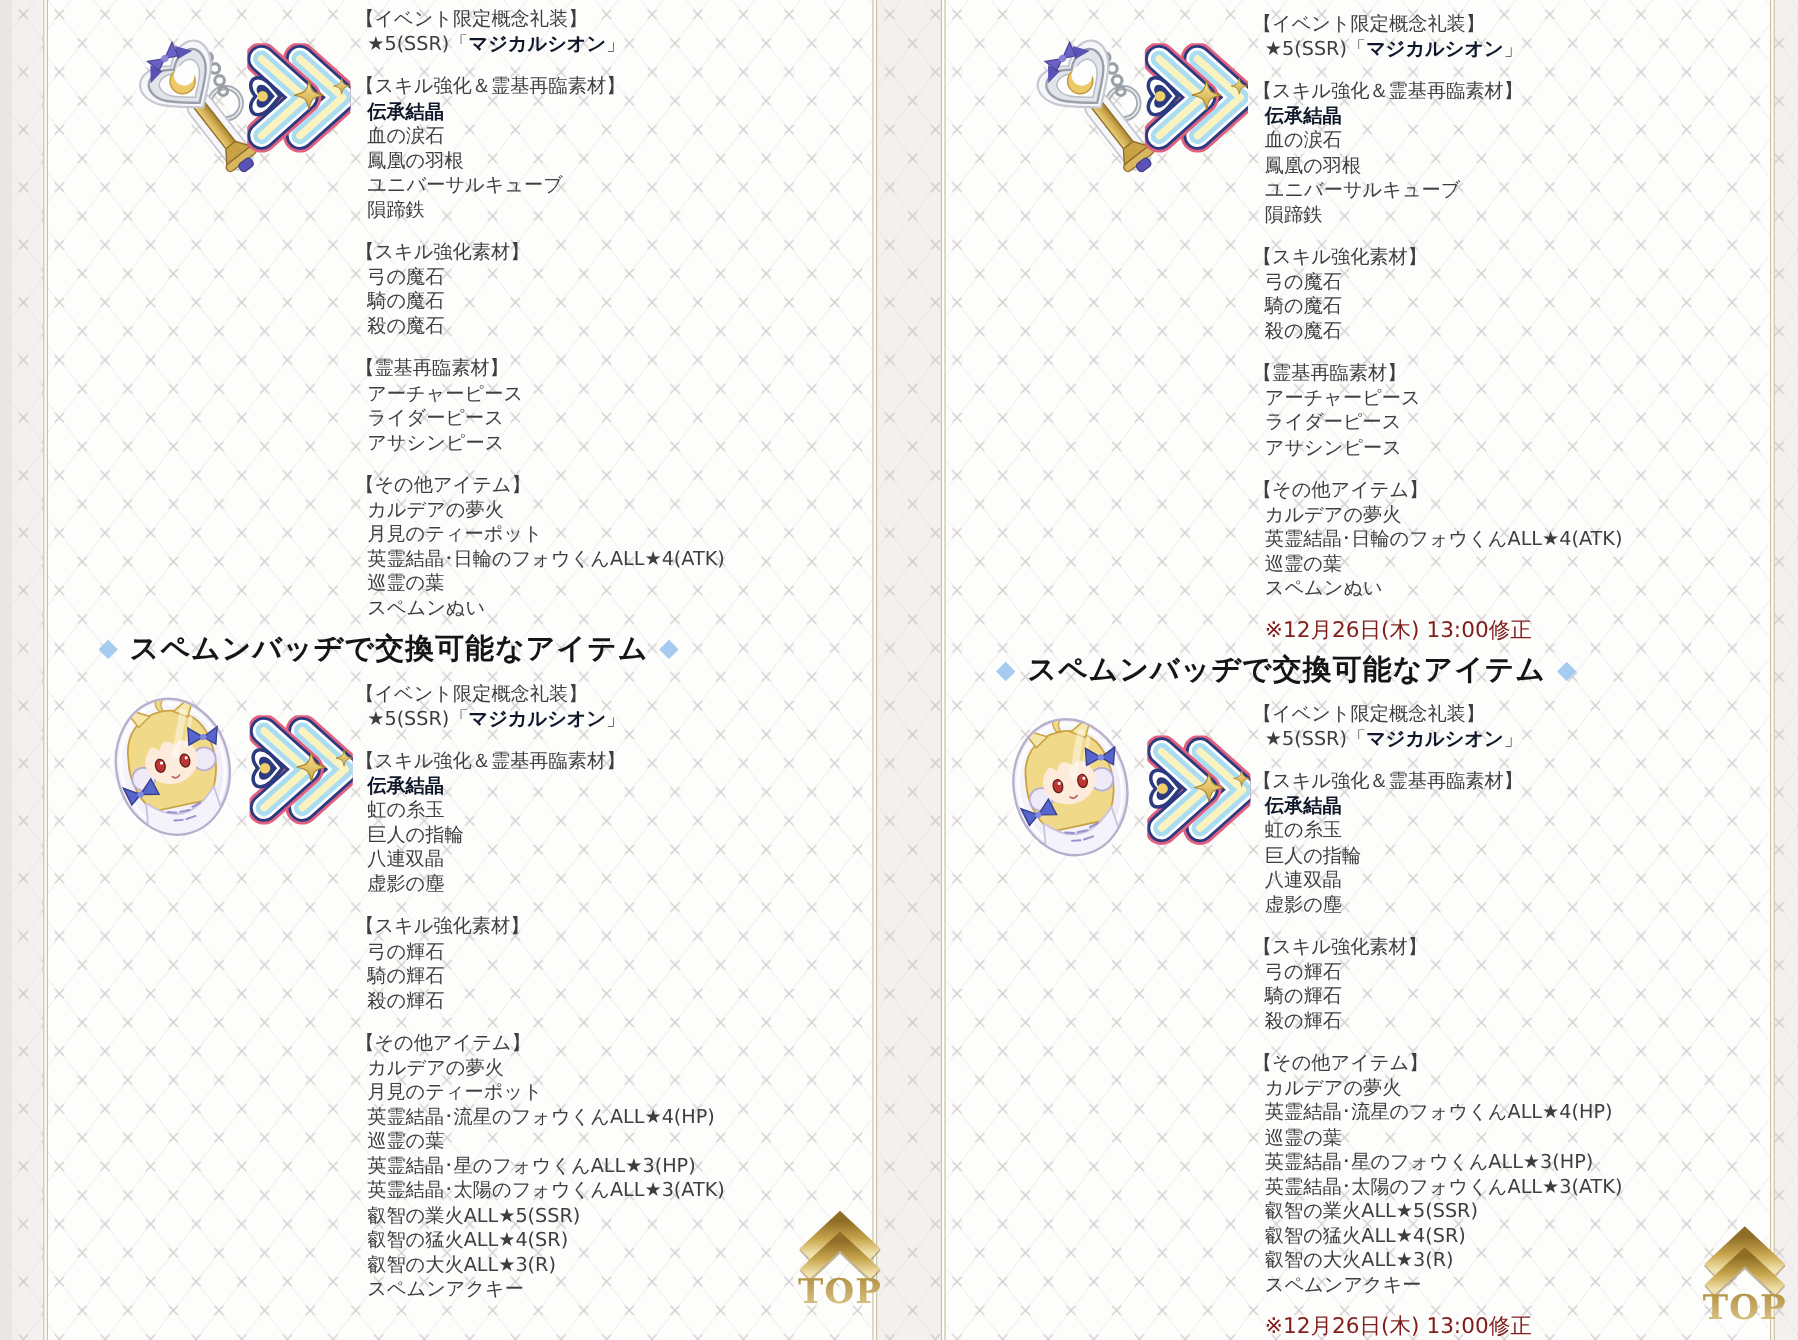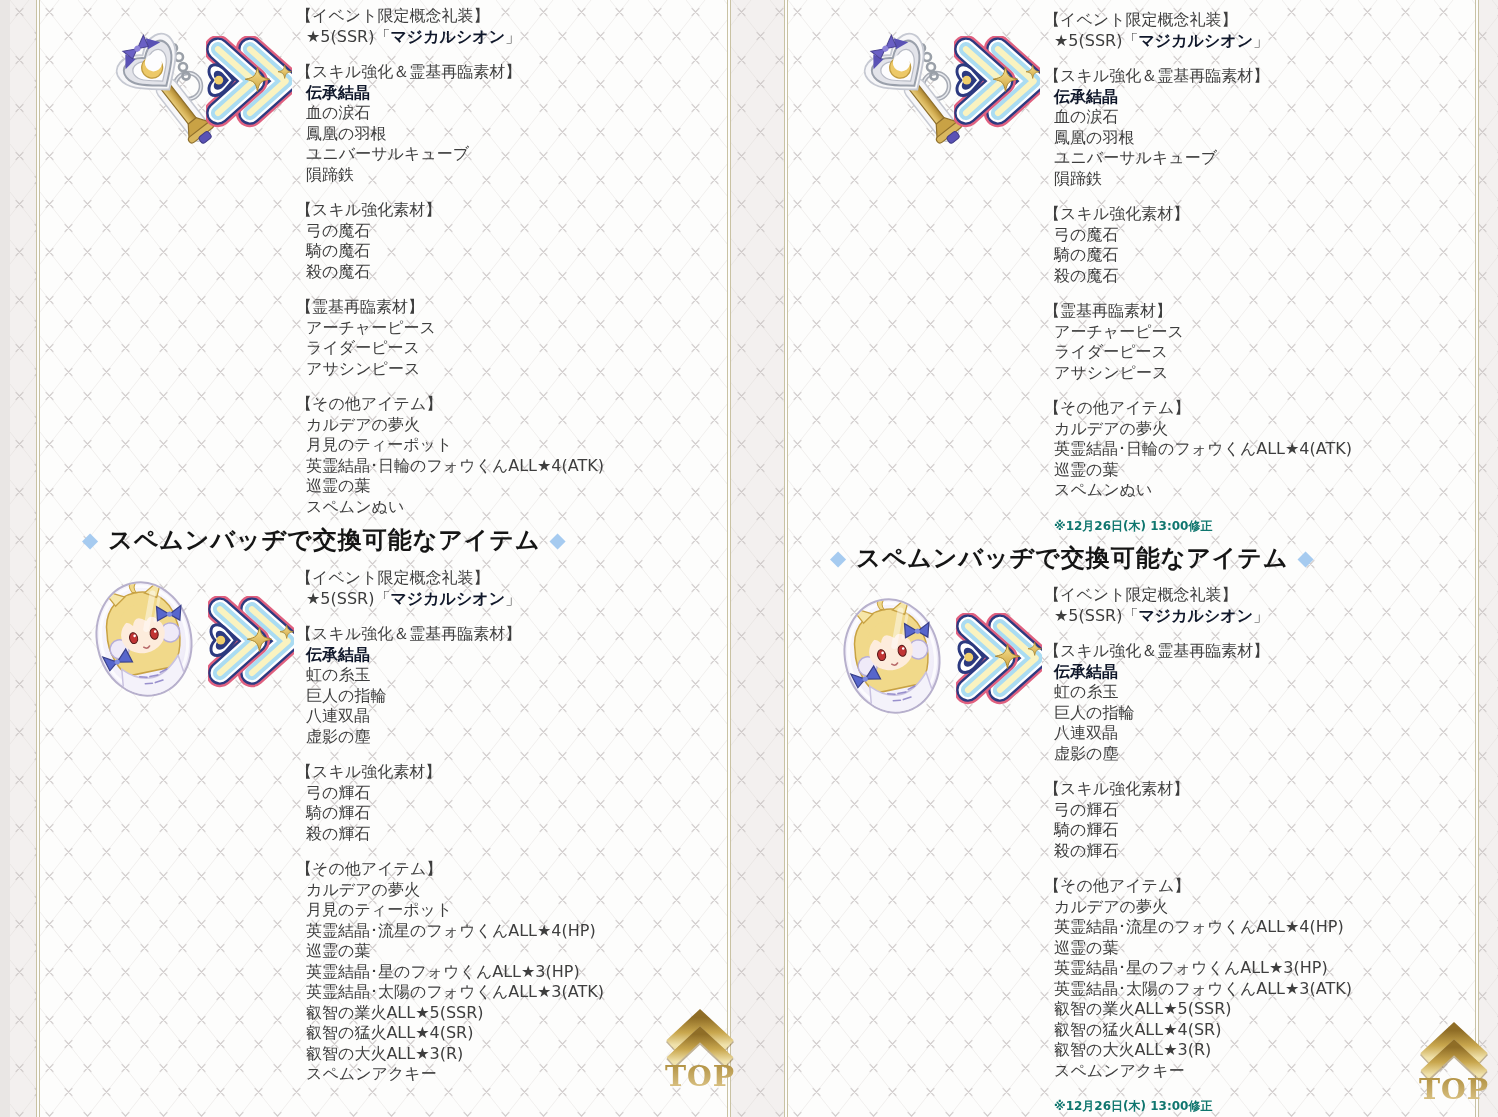--- a/index.html
+++ b/index.html
@@ -21,21 +21,21 @@
   .panel-b .arrow-2{top:613px;}
   .groups{position:absolute;width:445px;font-size:16px;color:#3e3e3e;}
   .groups-1{left:256px;top:6px;}
   .groups-2{left:256px;top:568px;}
   .panel-b .groups-1{top:10px;}
   .panel-b .groups-2{top:585px;}
   .item-group{margin-bottom:15px;}
   .group-title{line-height:20.5px;white-space:nowrap;}
   .item-line{line-height:20.5px;padding-left:10px;white-space:nowrap;}
   .accent{color:#0f172a;font-weight:bold;}
-  .note{padding-left:10px;line-height:20.5px;font-size:12px;color:#0f766e;white-space:nowrap;font-weight:bold;}
+  .note{padding-left:10px;line-height:20.5px;font-size:18px;color:#7f1d1d;white-space:nowrap;}
   .note:empty{display:none;}
   .section-heading{position:absolute;left:42px;top:524px;display:flex;align-items:center;gap:9px;
     font-size:24px;font-weight:bold;color:#151515;letter-spacing:1px;white-space:nowrap;}
   .panel-b .section-heading{top:542px;}
   .diamond{color:#a6cbf0;font-size:21px;font-weight:normal;}
   .top-btn{position:absolute;left:620px;top:1000px;width:80px;height:90px;cursor:pointer;z-index:3;display:block;}
   .panel-b .top-btn{left:626px;top:1013px;}
   .defs-holder{position:absolute;width:0;height:0;overflow:hidden;}
 </style>
 </head>

